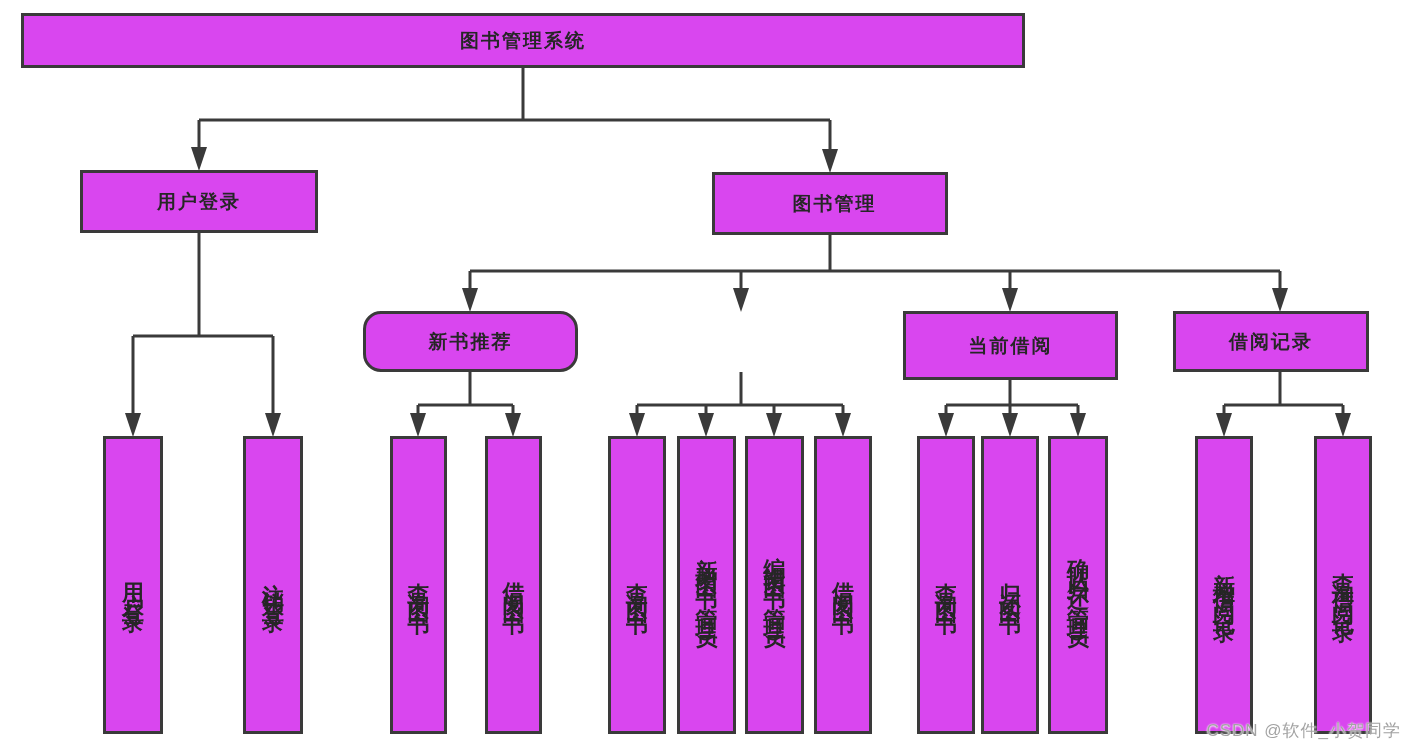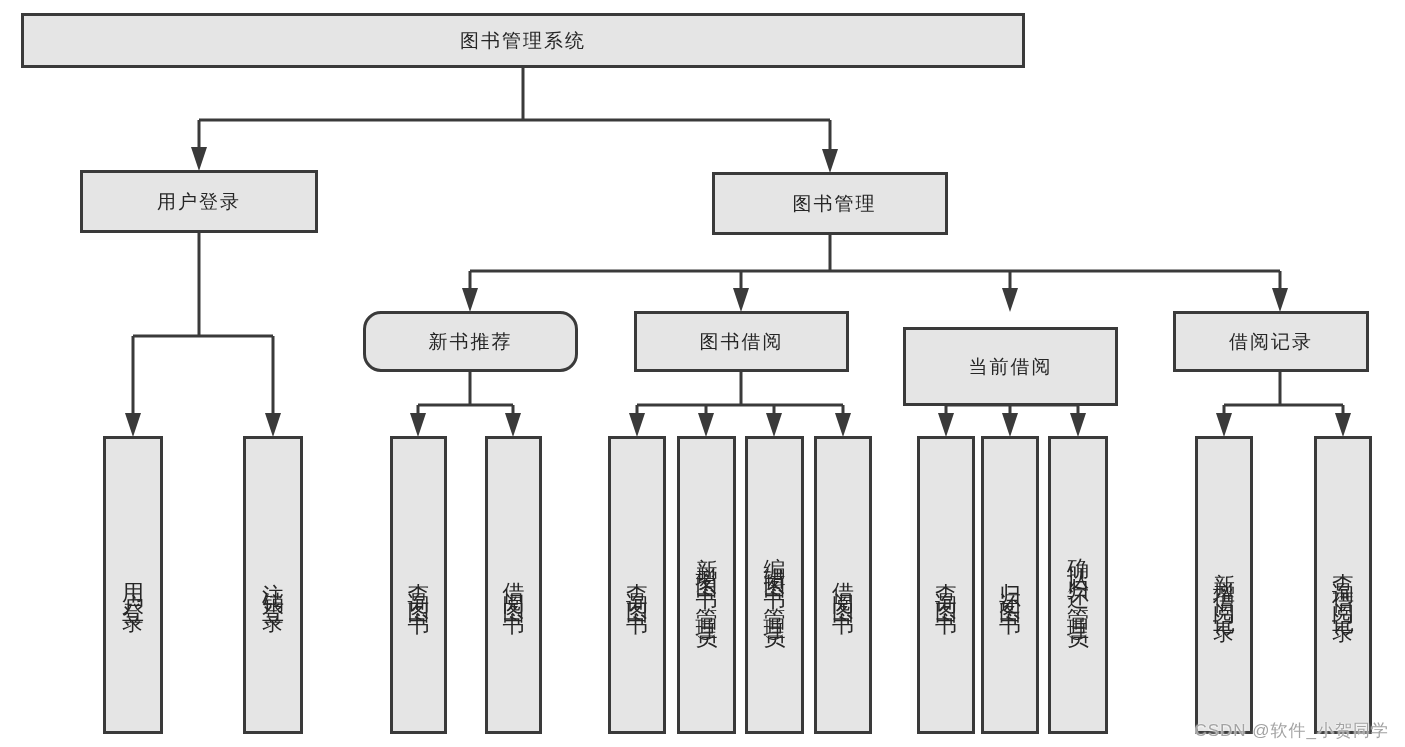--- a/index.html
+++ b/index.html
@@ -13,41 +13,42 @@
   }
   .connectors {
     position: absolute;
     left: 0; top: 0;
     pointer-events: none;
   }
   .box {
     position: absolute;
     box-sizing: border-box;
     border: 3px solid #3a3a3a;
-    background: #e5e5e5;
+    background: #d946ef;
     display: flex;
     align-items: center;
     justify-content: center;
     color: #262626;
+    font-weight: bold;
   }
   .hlabel {
     font-size: 19px;
     letter-spacing: 2px;
     white-space: nowrap;
   }
   .vlabel {
     writing-mode: vertical-rl;
     font-size: 22px;
     letter-spacing: 10px;
     line-height: 1;
     white-space: nowrap;
   }
   .watermark {
     position: absolute;
-    right: 16px;
+    right: 4px;
     bottom: 5px;
     font-size: 17px;
     color: #a3a3a3;
     letter-spacing: 1px;
     text-shadow: 0 0 2px #ffffff, 0 1px 2px rgba(255,255,255,0.9);
     white-space: nowrap;
     margin-top: 46px;
   }
 </style>
 </head>
@@ -102,24 +103,21 @@
   <div class="box" style="left:80px; top:170px; width:238px; height:63px;">
     <span class="hlabel">用户登录</span>
   </div>
   <div class="box" style="left:712px; top:172px; width:236px; height:63px;padding-left:9px;">
     <span class="hlabel">图书管理</span>
   </div>
 
   <div class="box" style="left:363px; top:311px; width:215px; height:61px;border-radius:18px;">
     <span class="hlabel">新书推荐</span>
   </div>
-  <div class="box" style="left:634px; top:311px; width:215px; height:61px;">
-    <span class="hlabel">图书借阅</span>
-  </div>
-  <div class="box" style="left:903px; top:327px; width:215px; height:79px;">
+  <div class="box" style="left:903px; top:311px; width:215px; height:69px;">
     <span class="hlabel">当前借阅</span>
   </div>
   <div class="box" style="left:1173px; top:311px; width:196px; height:61px;">
     <span class="hlabel">借阅记录</span>
   </div>
 
   <div class="box" style="left:103px; top:436px; width:60px; height:298px;">
     <span class="vlabel">用户登录</span>
   </div>
   <div class="box" style="left:243px; top:436px; width:60px; height:298px;">

